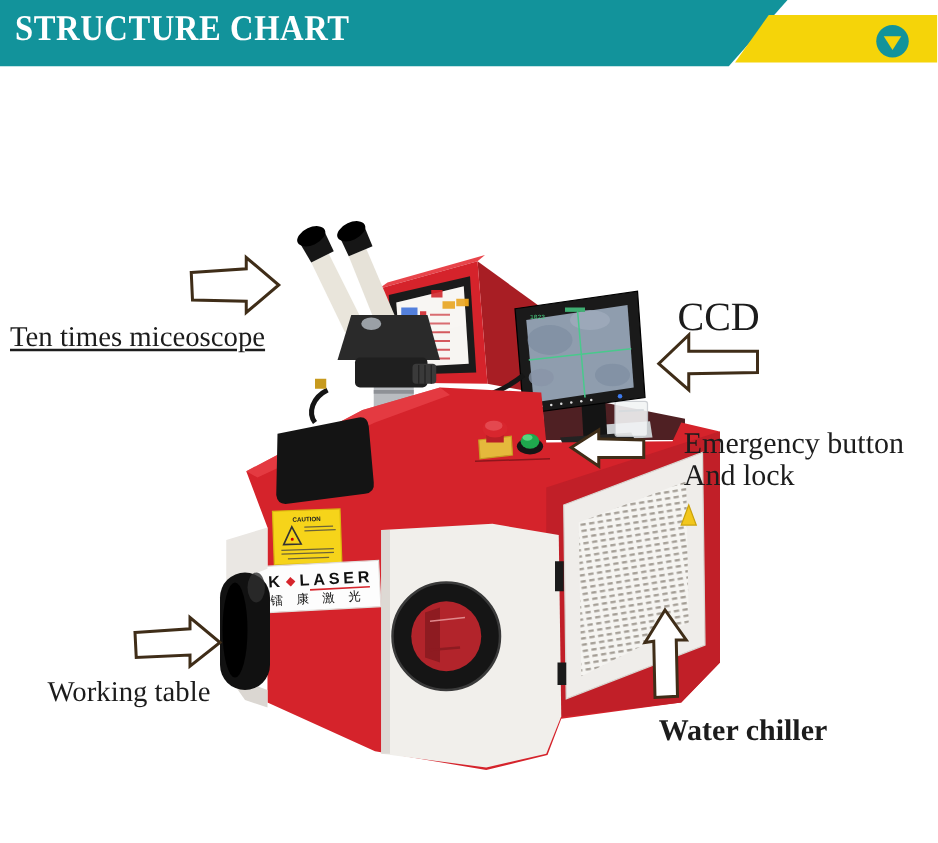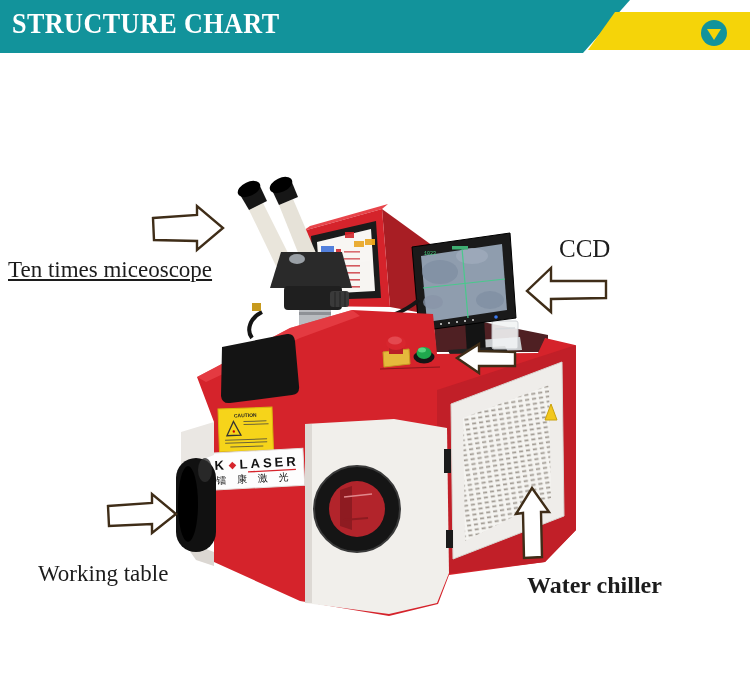--- a/index.html
+++ b/index.html
@@ -4,23 +4,23 @@
 <style>
   html,body{margin:0;padding:0;background:#fff;}
   .page{position:relative;width:750px;height:674px;background:#ffffff;overflow:hidden;
         font-family:"Liberation Serif",serif;}
   .page svg{position:absolute;left:0;top:0;}
   .hdr-title{position:absolute;left:12px;top:7px;color:#ffffff;font-weight:bold;
              font-size:29px;letter-spacing:.5px;transform:scaleX(.9);transform-origin:left center;
              font-family:"Liberation Serif",serif;white-space:nowrap;}
   .lbl{position:absolute;color:#1c1c1c;white-space:nowrap;font-family:"Liberation Serif",serif;}
   .lbl-micro{left:8px;top:257px;font-size:23px;text-decoration:underline;}
-  .lbl-ccd{left:542px;top:235px;font-size:25px;margin-left:17px;}
+  .lbl-ccd{left:542px;top:235px;font-size:32px;}
   .lbl-emer{left:547px;top:342px;font-size:24px;line-height:26px;}
-  .lbl-work{left:38px;top:541px;font-size:23px;margin-top:20px;}
+  .lbl-work{left:38px;top:541px;font-size:23px;}
   .lbl-water{left:527px;top:572px;font-size:24px;font-weight:bold;}
 </style>
 </head>
 <body>
 
 <div class="page">
 
 <svg width="750" height="674" viewBox="0 0 750 674">
   <defs>
     <pattern id="vent" width="7" height="5" patternUnits="userSpaceOnUse" patternTransform="rotate(-9)">
@@ -190,16 +190,20 @@
     <polygon points="606,281 551,281 551,268 527,291 551,312 551,299 606,298"></polygon>
     <polygon points="515,352 479,351 479,344 457,358 479,373 479,366 515,366"></polygon>
     <polygon points="108,506 152,503 152,494 176,514 152,533 152,524 109,526"></polygon>
     <polygon points="524,558 523,513 516,514 532,488 549,512 541,512 542,557"></polygon>
   </g>
 </svg>
 
 <div class="hdr-title">STRUCTURE CHART</div>
 <div class="lbl lbl-micro">Ten times miceoscope</div>
 <div class="lbl lbl-ccd">CCD</div>
+<div class="lbl lbl-emer">
+  <div>Emergency button</div>
+  <div>And lock</div>
+</div>
 <div class="lbl lbl-work">Working table</div>
 <div class="lbl lbl-water">Water chiller</div>
 
 </div>
 
 </body></html>

